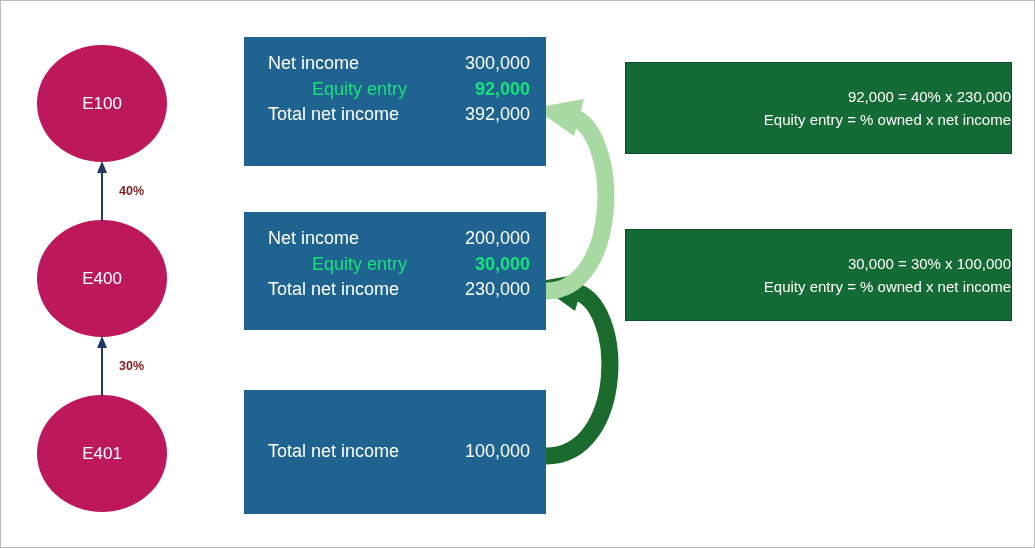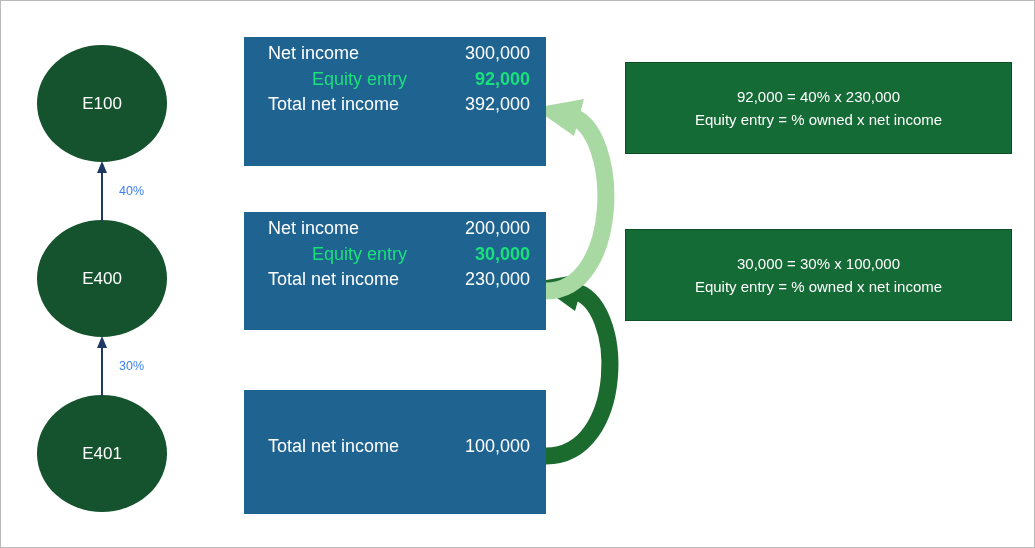--- a/index.html
+++ b/index.html
@@ -15,21 +15,21 @@
     border: 1px solid #b9b9b9;
     box-sizing: border-box;
     overflow: hidden;
     font-family: "Liberation Sans", sans-serif;
   }
 
   
   .circle {
     position: absolute;
     border-radius: 50%;
-    background: #14532d;
+    background: #be185d;
     display: flex;
     align-items: center;
     justify-content: center;
     color: #ffffff;
     font-size: 17px;
     font-weight: 400;
   }
   #circle-e100 { left: 36px;  top: 44px;  width: 130px; height: 117px; }
   #circle-e400 { left: 36px;  top: 219px; width: 130px; height: 117px; }
   #circle-e401 { left: 36px;  top: 394px; width: 130px; height: 117px; }
@@ -39,33 +39,34 @@
     position: absolute;
     width: 30px;
     height: 60px;
   }
   #own-arrow-40 { left: 86px; top: 160px; }
   #own-arrow-30 { left: 86px; top: 335px; }
 
   .own-label {
     position: absolute;
     font-size: 12.5px;
-    color: #3b82f6;
+    color: #7f1d1d;
     white-space: nowrap;
+    font-weight: bold;
   }
   #own-label-40 { left: 118px; top: 183px; }
   #own-label-30 { left: 118px; top: 358px; }
 
   
   .blue-box {
     position: absolute;
     background: #1f6391;
     color: #ffffff;
     box-sizing: border-box;
-    padding: 4px 16px 14px 24px;
+    padding: 14px 16px 14px 24px;
   }
   #box-e100 { left: 243px; top: 36px;  width: 302px; height: 129px; }
   #box-e400 { left: 243px; top: 211px; width: 302px; height: 118px; }
   #box-e401 { left: 243px; top: 389px; width: 302px; height: 124px; }
 
   .row {
     display: flex;
     align-items: baseline;
     justify-content: space-between;
     line-height: 1.42;
@@ -95,21 +96,21 @@
 
   
   .green-box {
     position: absolute;
     background: #156b35;
     border: 1px solid #0e4e26;
     color: #ffffff;
     box-sizing: border-box;
     display: flex;
     flex-direction: column;
-    align-items: center;
+    align-items: flex-end;
     justify-content: center;
     text-align: center;
     font-size: 15px;
     line-height: 1.55;
   }
   #note-e100 { left: 624px; top: 61px;  width: 387px; height: 92px; }
   #note-e400 { left: 624px; top: 228px; width: 387px; height: 92px; }
 
   
   .flow-svg {

